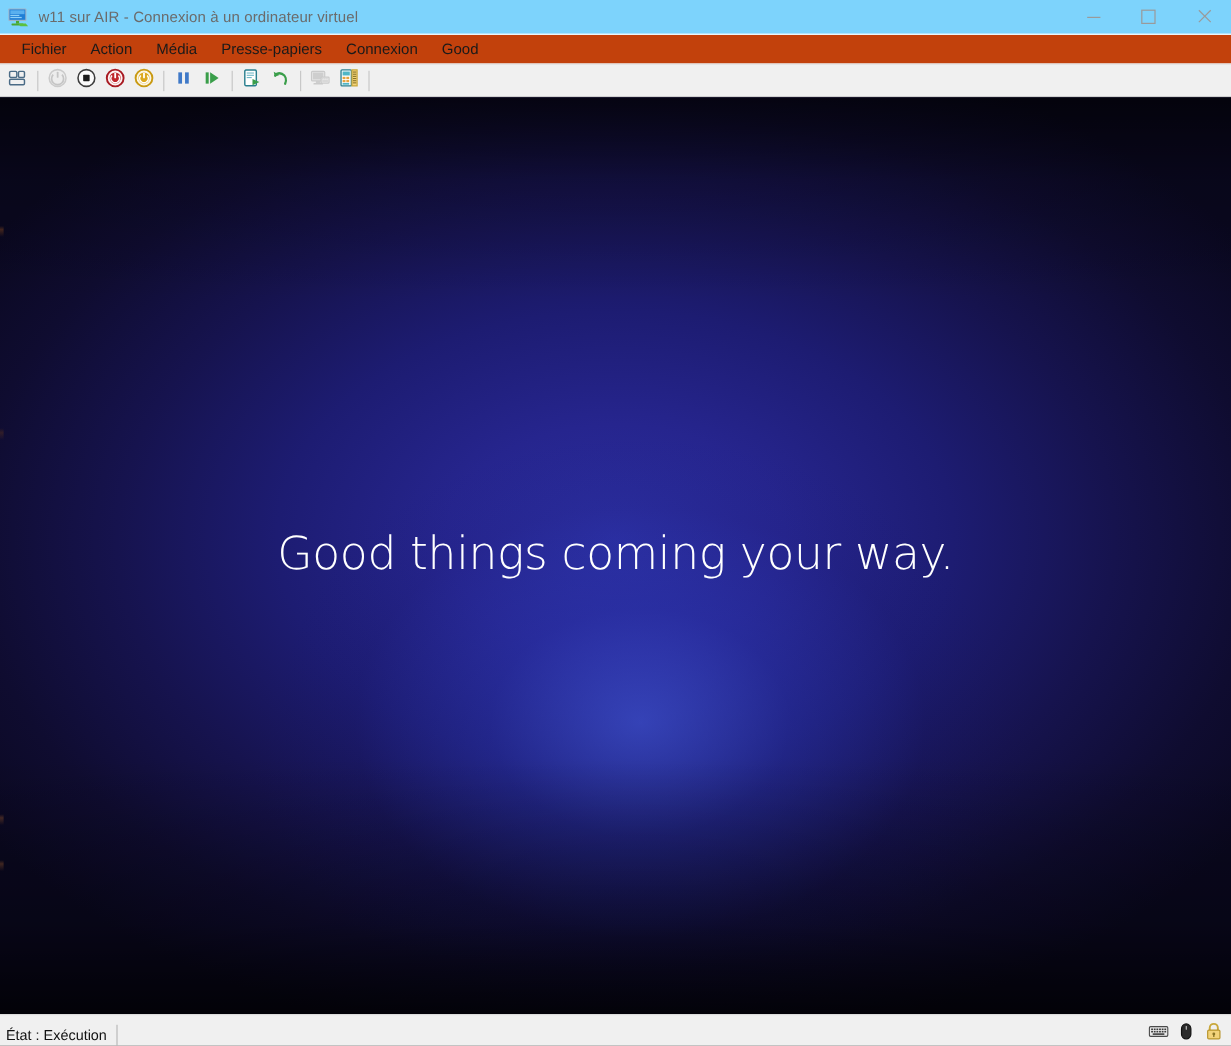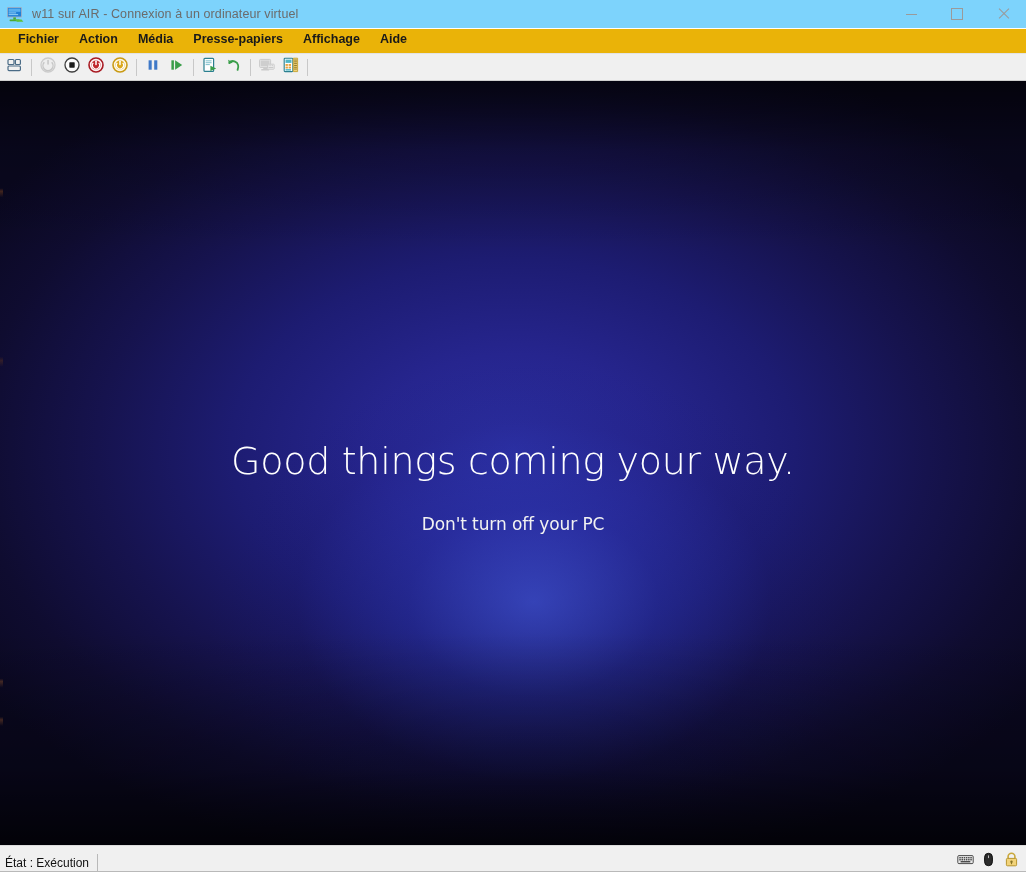--- a/index.html
+++ b/index.html
@@ -89,25 +89,24 @@
     height: 1px;
     background: #9a9a9a;
   }
   .wc-close::before { transform: rotate(45deg); }
   .wc-close::after  { transform: rotate(-45deg); }
 
   
   .menubar {
     height: 24px;
     min-height: 24px;
-    background: #eab308;
-    display: flex;
-    align-items: flex-start;
+    background: #c2410c;
+    display: flex;
+    align-items: flex-end;
     padding-left: 8px;
-    font-weight: bold;
   }
   .menu-item {
     font-size: 12.5px;
     color: #1a1a1a;
     padding: 3px 10px 4px 10px;
     white-space: nowrap;
     line-height: 15px;
   }
 
   
@@ -295,22 +294,22 @@
         <span class="wc-close"></span>
       </div>
     </div>
   </div>
 
   <div class="menubar">
     <div class="menu-item">Fichier</div>
     <div class="menu-item">Action</div>
     <div class="menu-item">Média</div>
     <div class="menu-item">Presse-papiers</div>
-    <div class="menu-item">Affichage</div>
-    <div class="menu-item">Aide</div>
+    <div class="menu-item">Connexion</div>
+    <div class="menu-item">Good</div>
   </div>
 
   <div class="toolbar">
 
     <div class="tb-btn">
       <span>
         <svg width="18" height="18" viewBox="0 0 18 18">
           <rect x="2" y="3.5" width="6" height="5" rx="1" fill="none" stroke="#4a6b86" stroke-width="1.2"></rect>
           <rect x="9.4" y="3.5" width="5" height="5" rx="1" fill="none" stroke="#4a6b86" stroke-width="1.2"></rect>
           <rect x="2" y="10" width="12.4" height="4.6" rx="1" fill="none" stroke="#4a6b86" stroke-width="1.2"></rect>
@@ -443,21 +442,20 @@
       </span>
     </div>
 
     <div class="tb-sep"></div>
   </div>
 
   <div class="vm-area">
     <div class="vm-screen">
       <div class="vm-text-block">
         <div class="vm-headline">Good things coming your way.</div>
-        <div class="vm-subtext">Don't turn off your PC</div>
       </div>
       <div class="vm-edge-noise"></div>
     </div>
   </div>
 
   <div class="statusbar">
     <div class="status-cell">État : Exécution</div>
 
     <div class="status-icons">
       <span class="status-icon">

